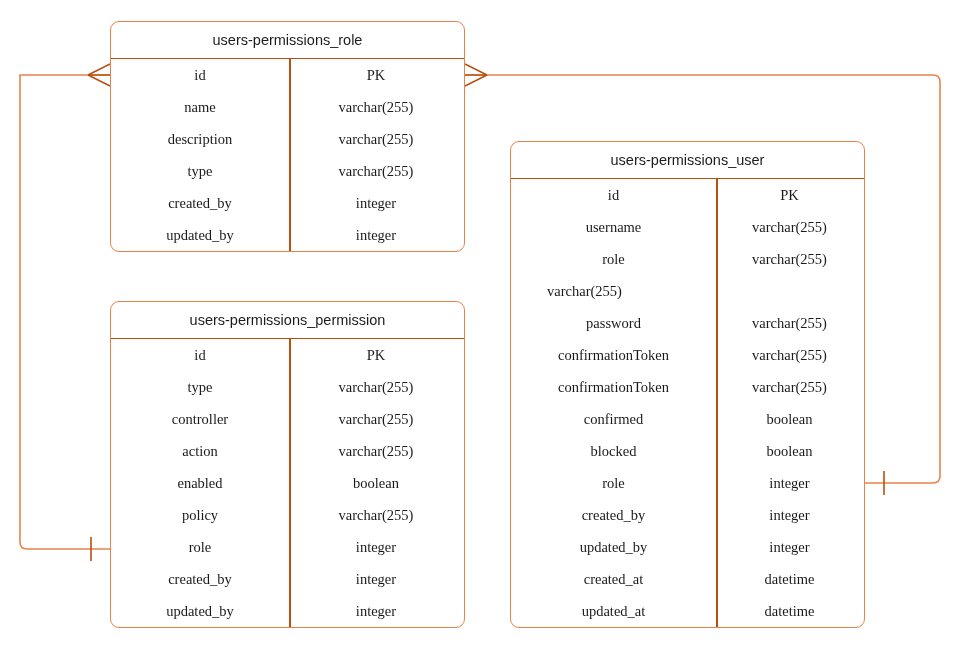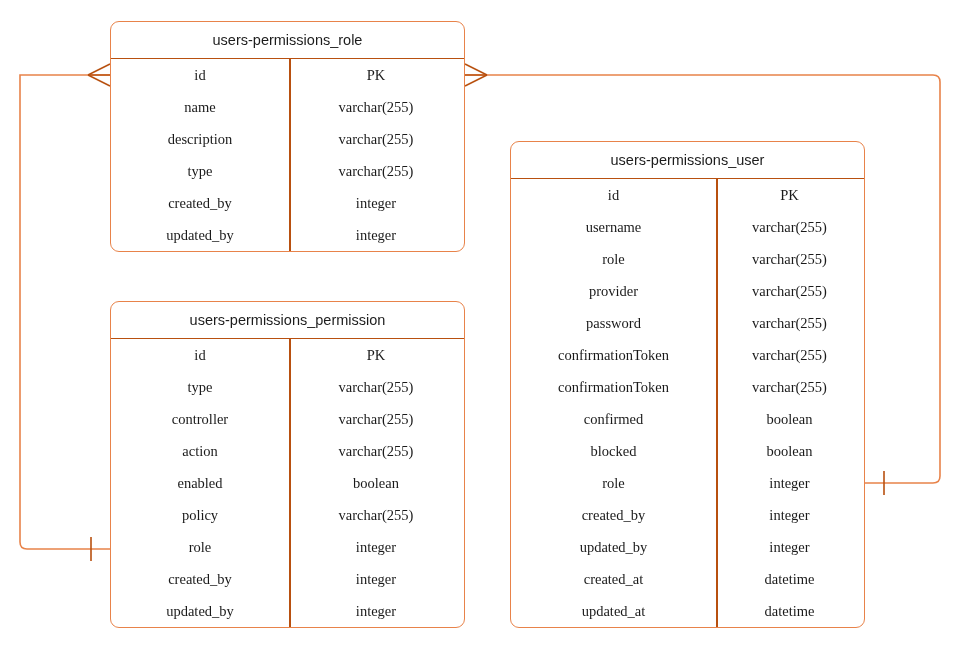--- a/index.html
+++ b/index.html
@@ -179,21 +179,20 @@
           </div>
           <div class="row">
             <div class="cell-name" style="width: 205px;">username</div>
             <div class="cell-type" style="width: 147px;">varchar(255)</div>
           </div>
           <div class="row">
             <div class="cell-name" style="width: 205px;">role</div>
             <div class="cell-type" style="width: 147px;">varchar(255)</div>
           </div>
           <div class="row">
-            <div class="cell-name" style="width: 205px;">provider</div>
             <div class="cell-type" style="width: 147px;">varchar(255)</div>
           </div>
           <div class="row">
             <div class="cell-name" style="width: 205px;">password</div>
             <div class="cell-type" style="width: 147px;">varchar(255)</div>
           </div>
           <div class="row">
             <div class="cell-name" style="width: 205px;">confirmationToken</div>
             <div class="cell-type" style="width: 147px;">varchar(255)</div>
           </div>

